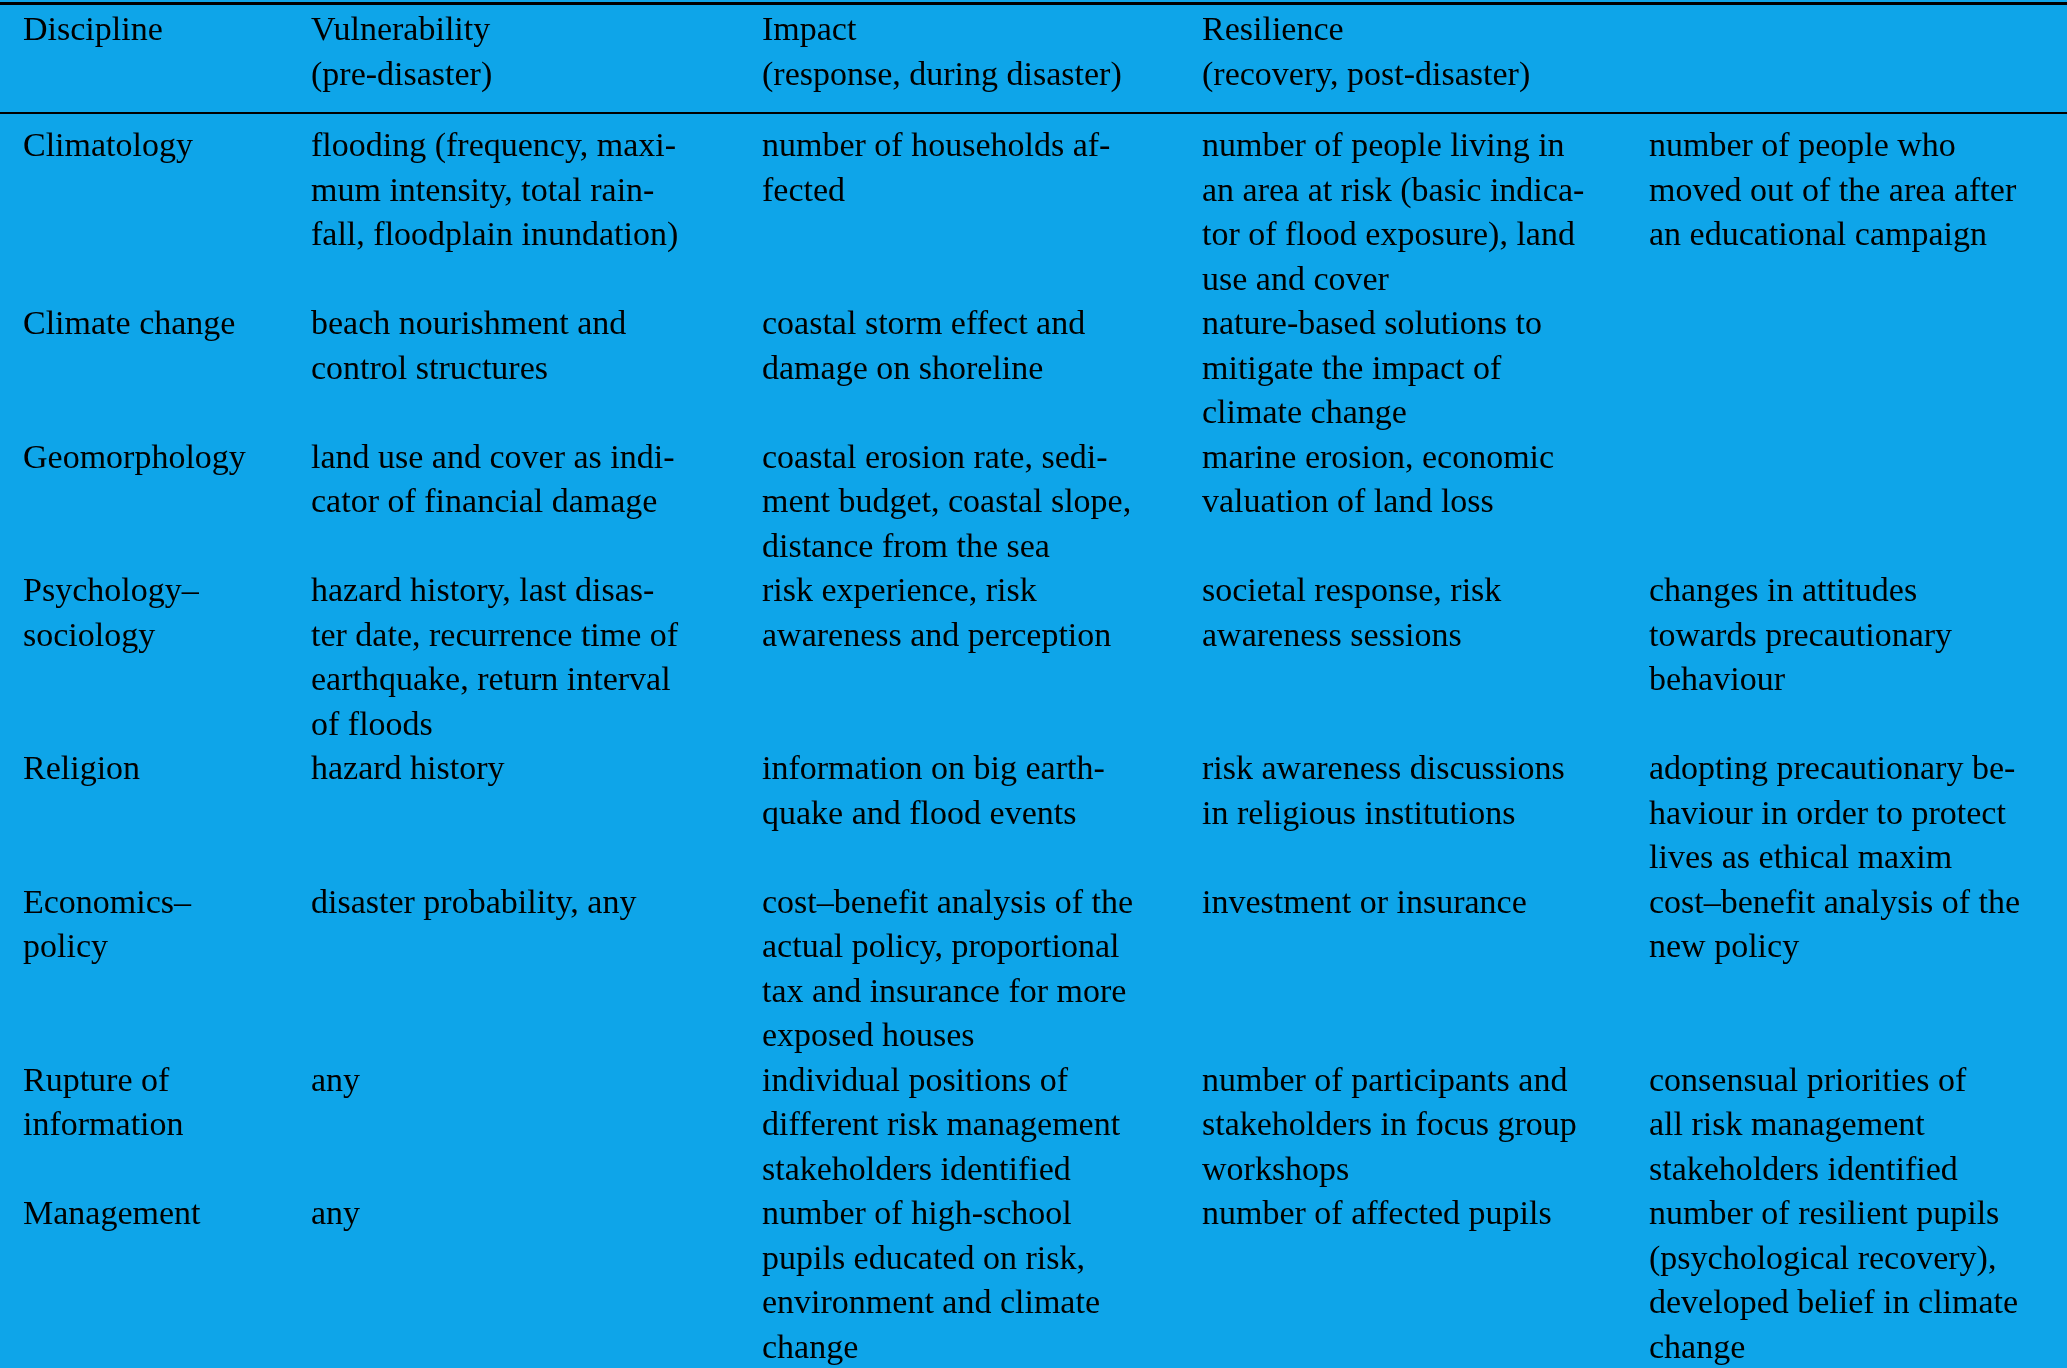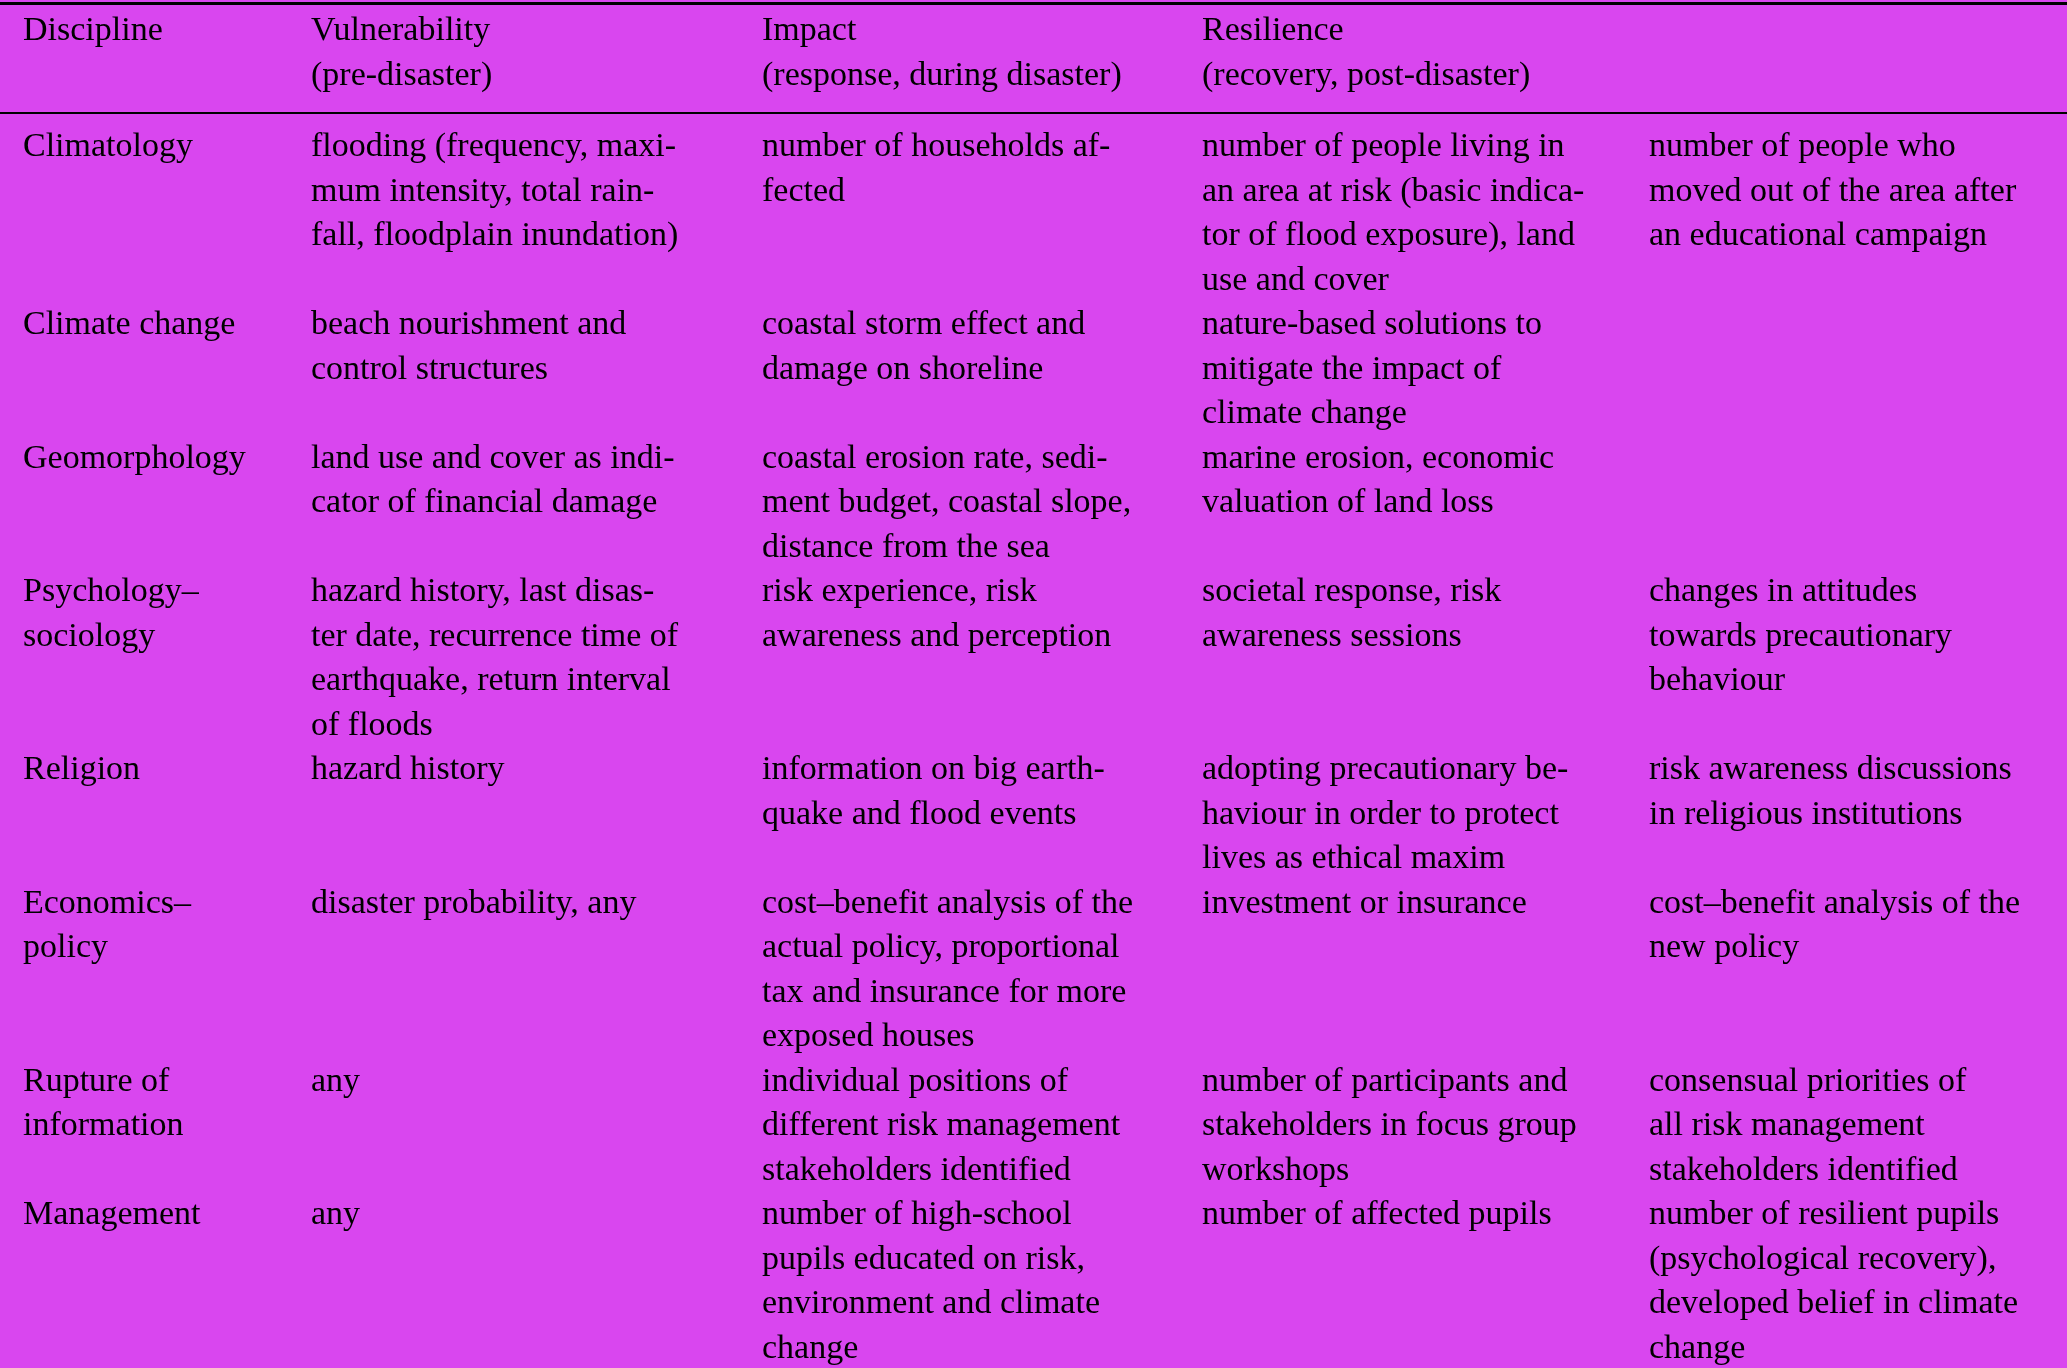--- a/index.html
+++ b/index.html
@@ -4,21 +4,21 @@
 <style>
   html, body {
     margin: 0;
     padding: 0;
     background: #ffffff;
   }
   .page {
     position: relative;
     width: 2067px;
     height: 1368px;
-    background: #d946ef;
+    background: #0ea5e9;
     color: #000000;
     font-family: "Liberation Serif", "DejaVu Serif", serif;
     font-size: 34px;
     line-height: 44.5px;
     overflow: hidden;
     box-sizing: border-box;
   }
   .ruled-table {
     position: absolute;
     left: 0;
@@ -123,25 +123,25 @@
         <div class="cell">changes in attitudes
 towards precautionary
 behaviour</div>
       </div>
 
       <div class="grid-row">
         <div class="cell">Religion</div>
         <div class="cell">hazard history</div>
         <div class="cell">information on big earth-
 quake and flood events</div>
+        <div class="cell">risk awareness discussions
+in religious institutions</div>
         <div class="cell">adopting precautionary be-
 haviour in order to protect
 lives as ethical maxim</div>
-        <div class="cell">risk awareness discussions
-in religious institutions</div>
       </div>
 
       <div class="grid-row">
         <div class="cell">Economics–
 policy</div>
         <div class="cell">disaster probability, any</div>
         <div class="cell">cost–benefit analysis of the
 actual policy, proportional
 tax and insurance for more
 exposed houses</div>

